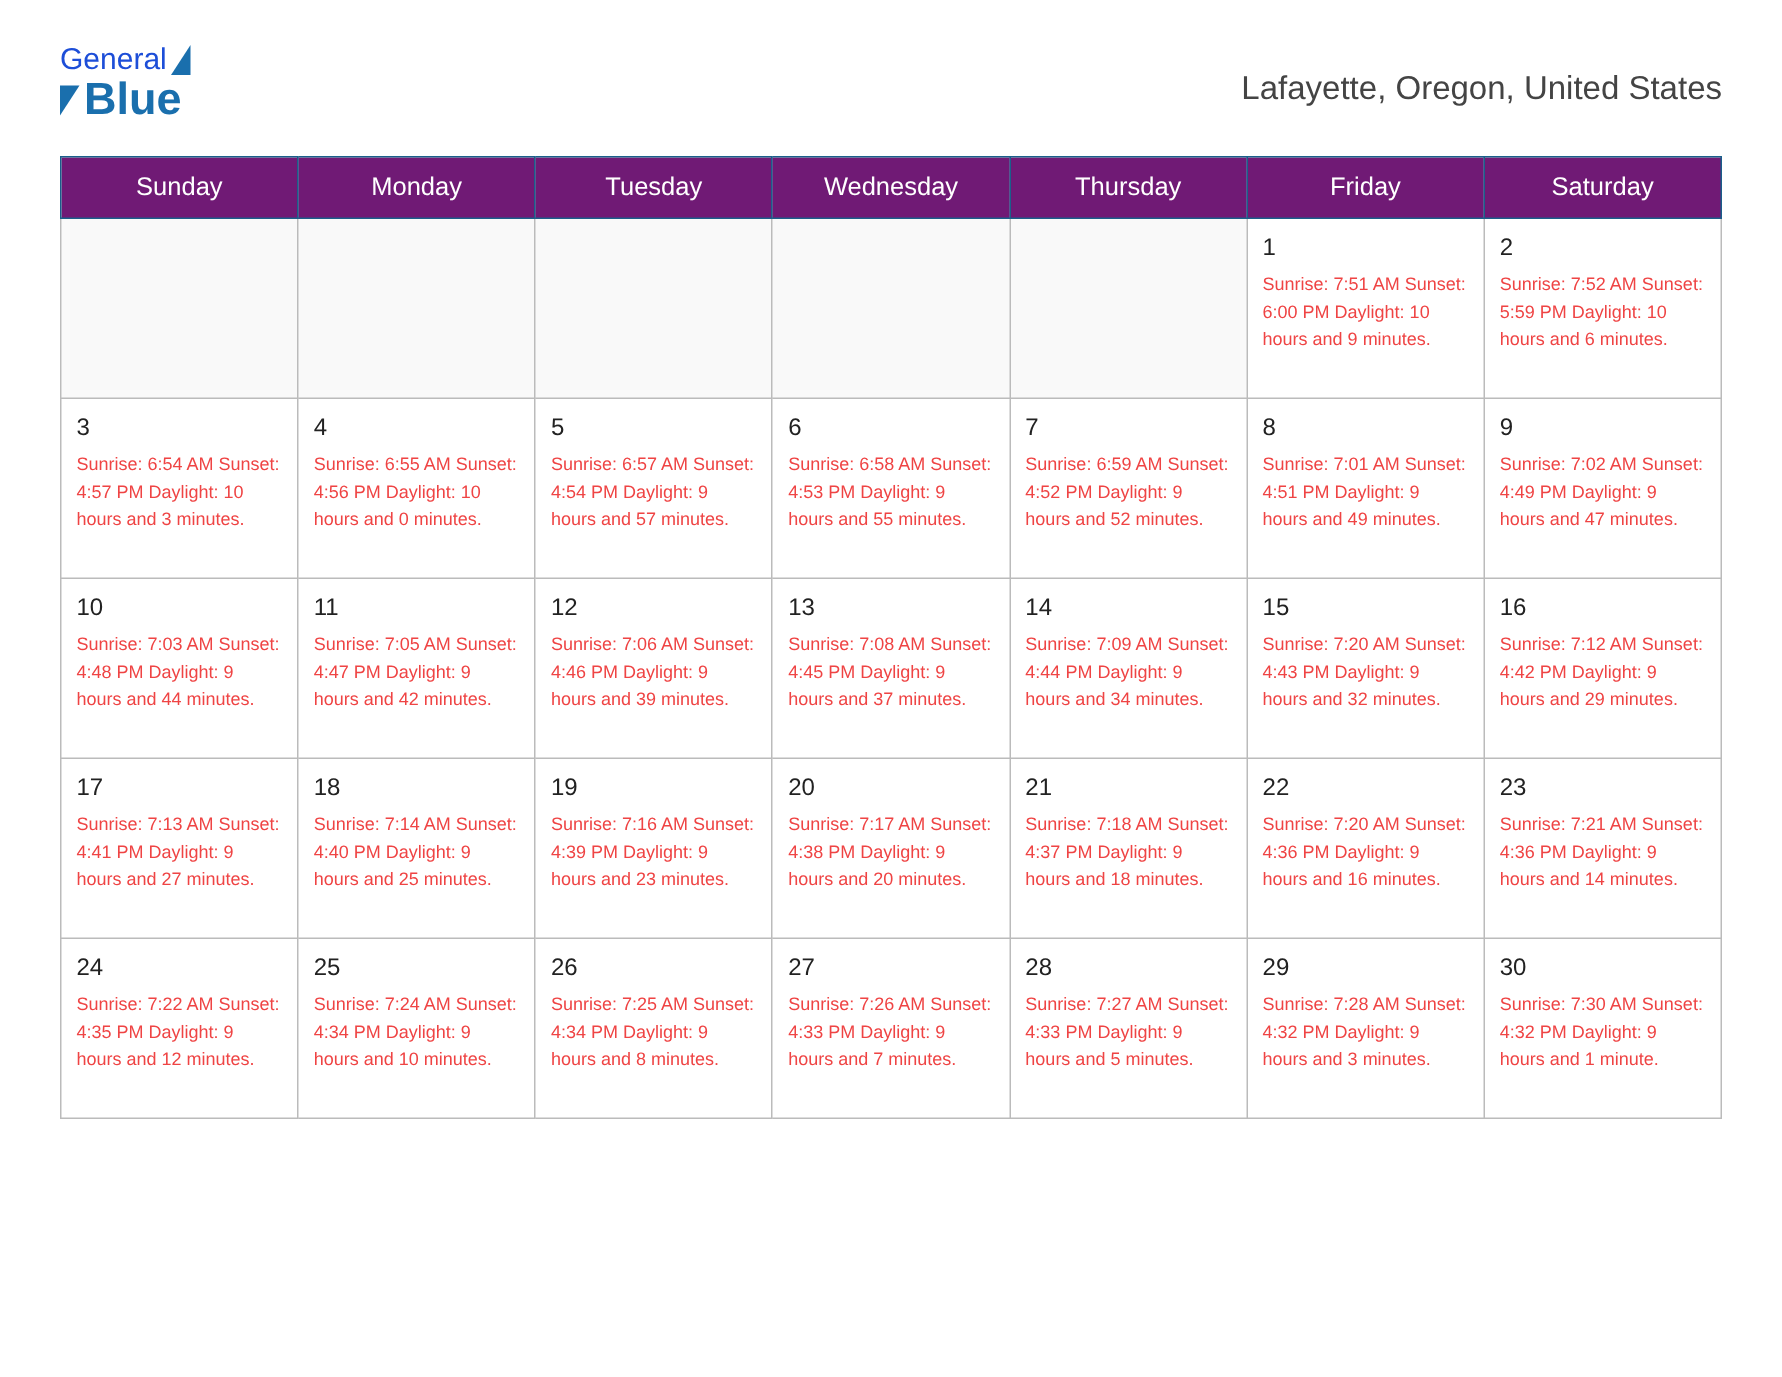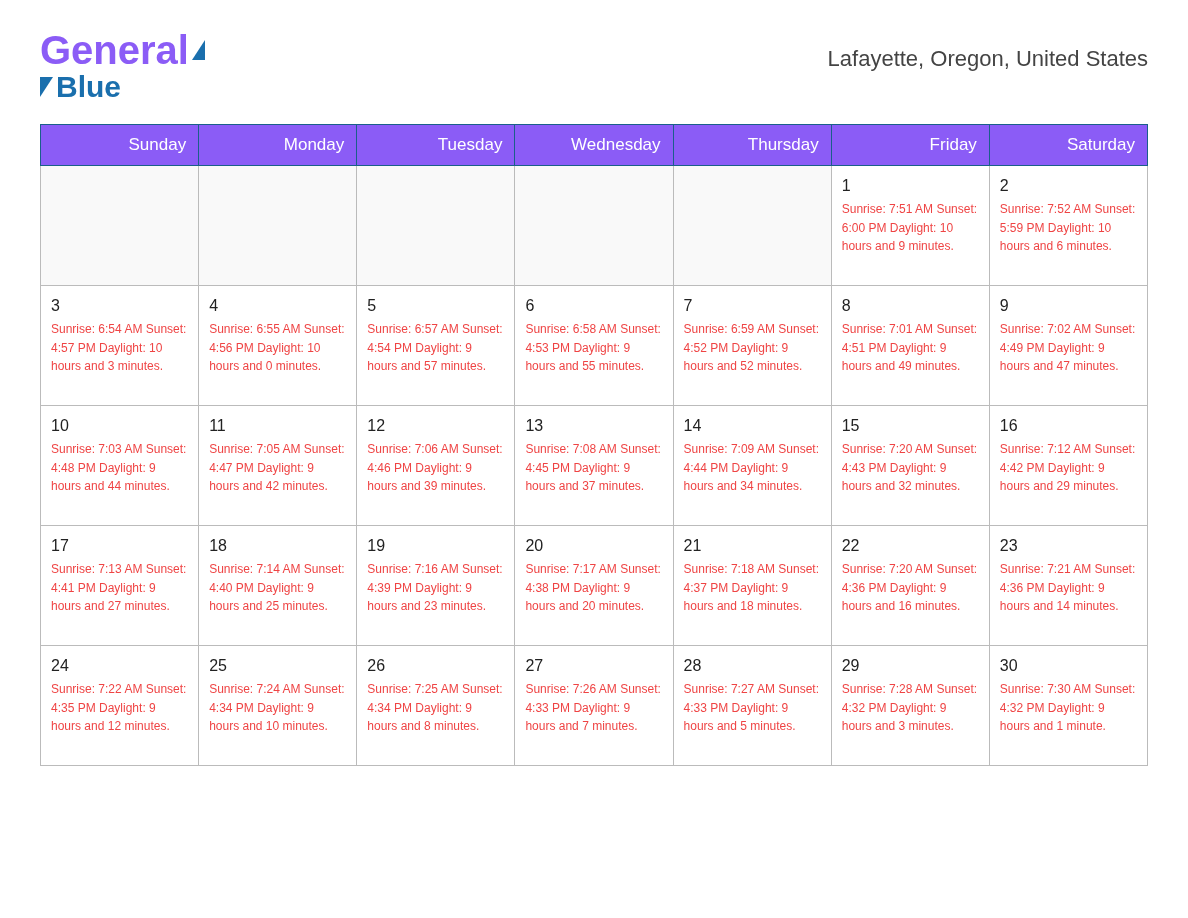--- a/index.html
+++ b/index.html
@@ -40,26 +40,26 @@
       font-weight: normal;
       color: #444;
       margin-top: 16px;
     }
     .calendar {
       width: 100%;
       border-collapse: collapse;
       border: 1px solid #aaa;
     }
     .calendar th {
-      background-color: #8b5cf6;
+      background-color: #701a75;
       color: #fff;
       font-size: 17px;
       font-weight: normal;
       padding: 10px 12px;
-      text-align: right;
+      text-align: center;
       border: 1px solid #1a5f8a;
     }
     .calendar td {
       vertical-align: top;
       padding: 8px 10px;
       border: 1px solid #bbb;
       width: 14.28%;
       min-height: 100px;
       font-size: 13px;
       color: #333;
@@ -82,21 +82,21 @@
     }
     tr td { height: 120px; }
   </style>
 </head>
 <body>
 
 <div class="header">
   <div class="logo">
     <div style="display:flex; flex-direction:column; align-items:flex-start;">
       <div style="display:flex; align-items:center; line-height:1;">
-        <span class="logo-general" style="font-size:40px; font-weight:bold; color:#8b5cf6;">General</span>
+        <span class="logo-general" style="font-size:20px; font-weight:normal; color:#1d4ed8;">General</span>
         <span style="display:inline-block; width:0; height:0; border-left:13px solid transparent; border-right:0px solid transparent; border-bottom:20px solid #1a6fad; margin-left:3px; margin-bottom:0px;"></span>
       </div>
       <div style="display:flex; align-items:center; margin-top:0px;justify-content:center;">
         <span style="display:inline-block; width:0; height:0; border-left:0px solid transparent; border-right:13px solid transparent; border-top:20px solid #1a6fad; margin-right:3px;"></span>
         <span class="logo-blue" style="font-size:30px; font-weight:bold; color:#1a6fad;">Blue</span>
       </div>
     </div>
   </div>
   <div class="title-block">
     <h2>Lafayette, Oregon, United States</h2>

